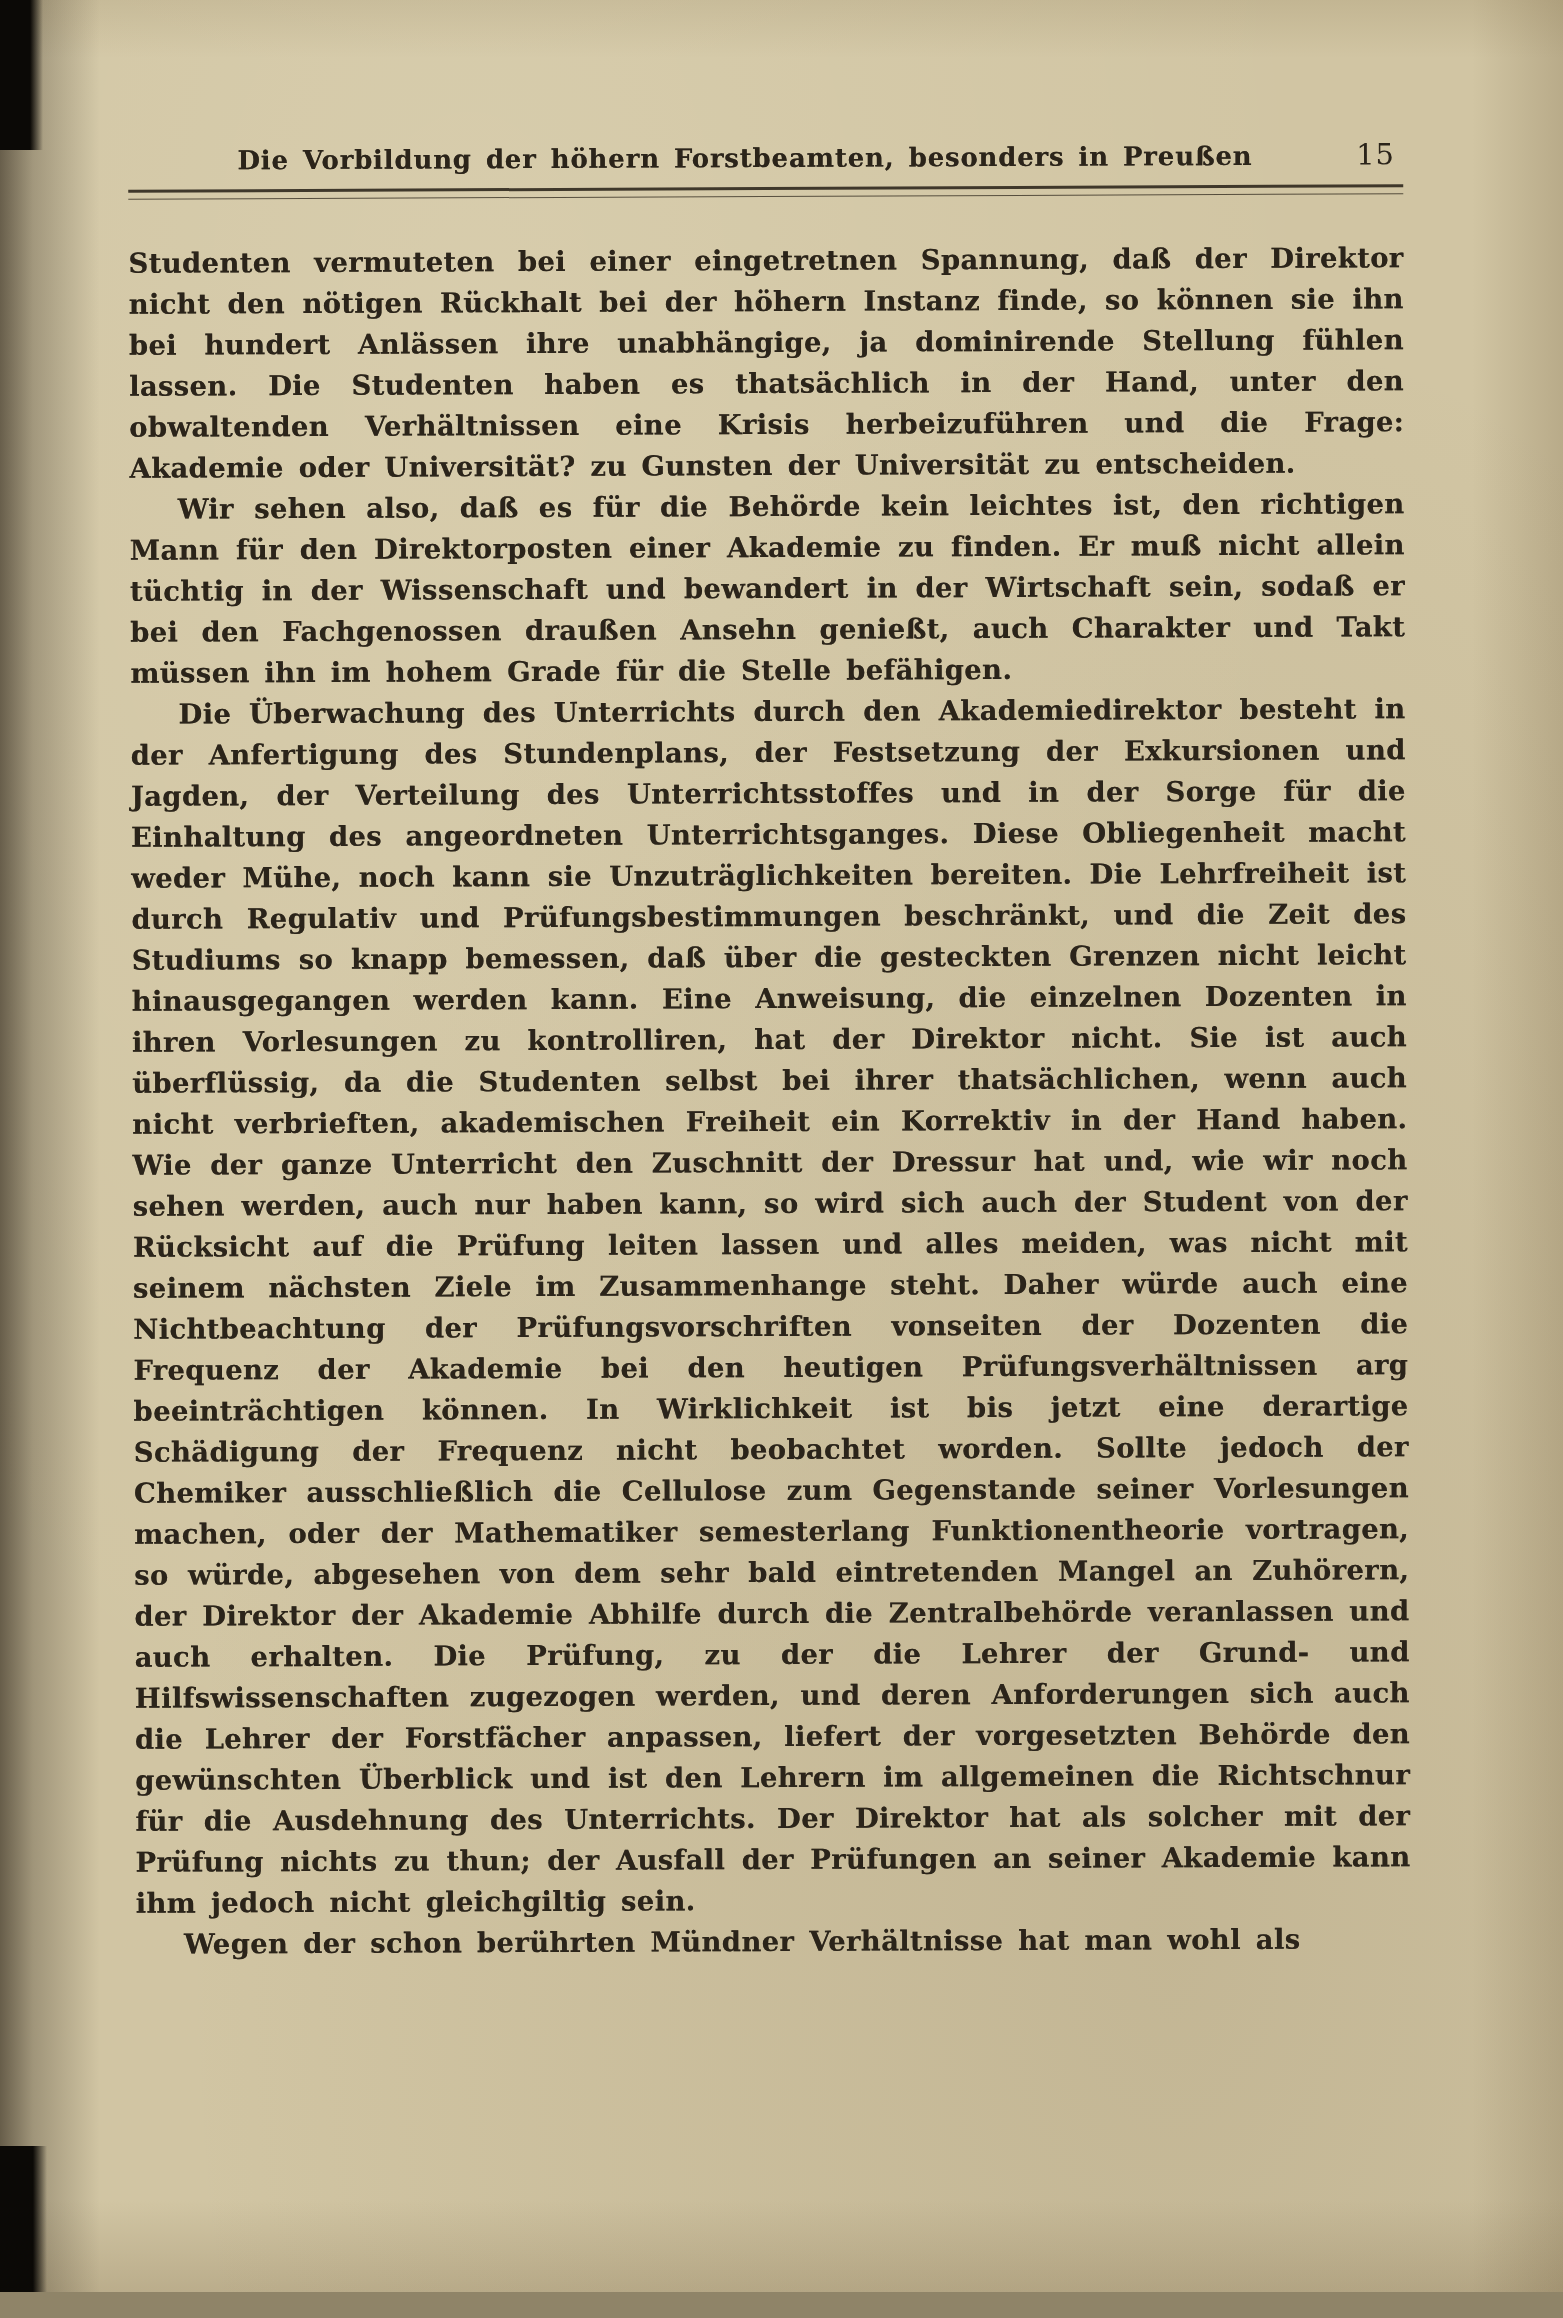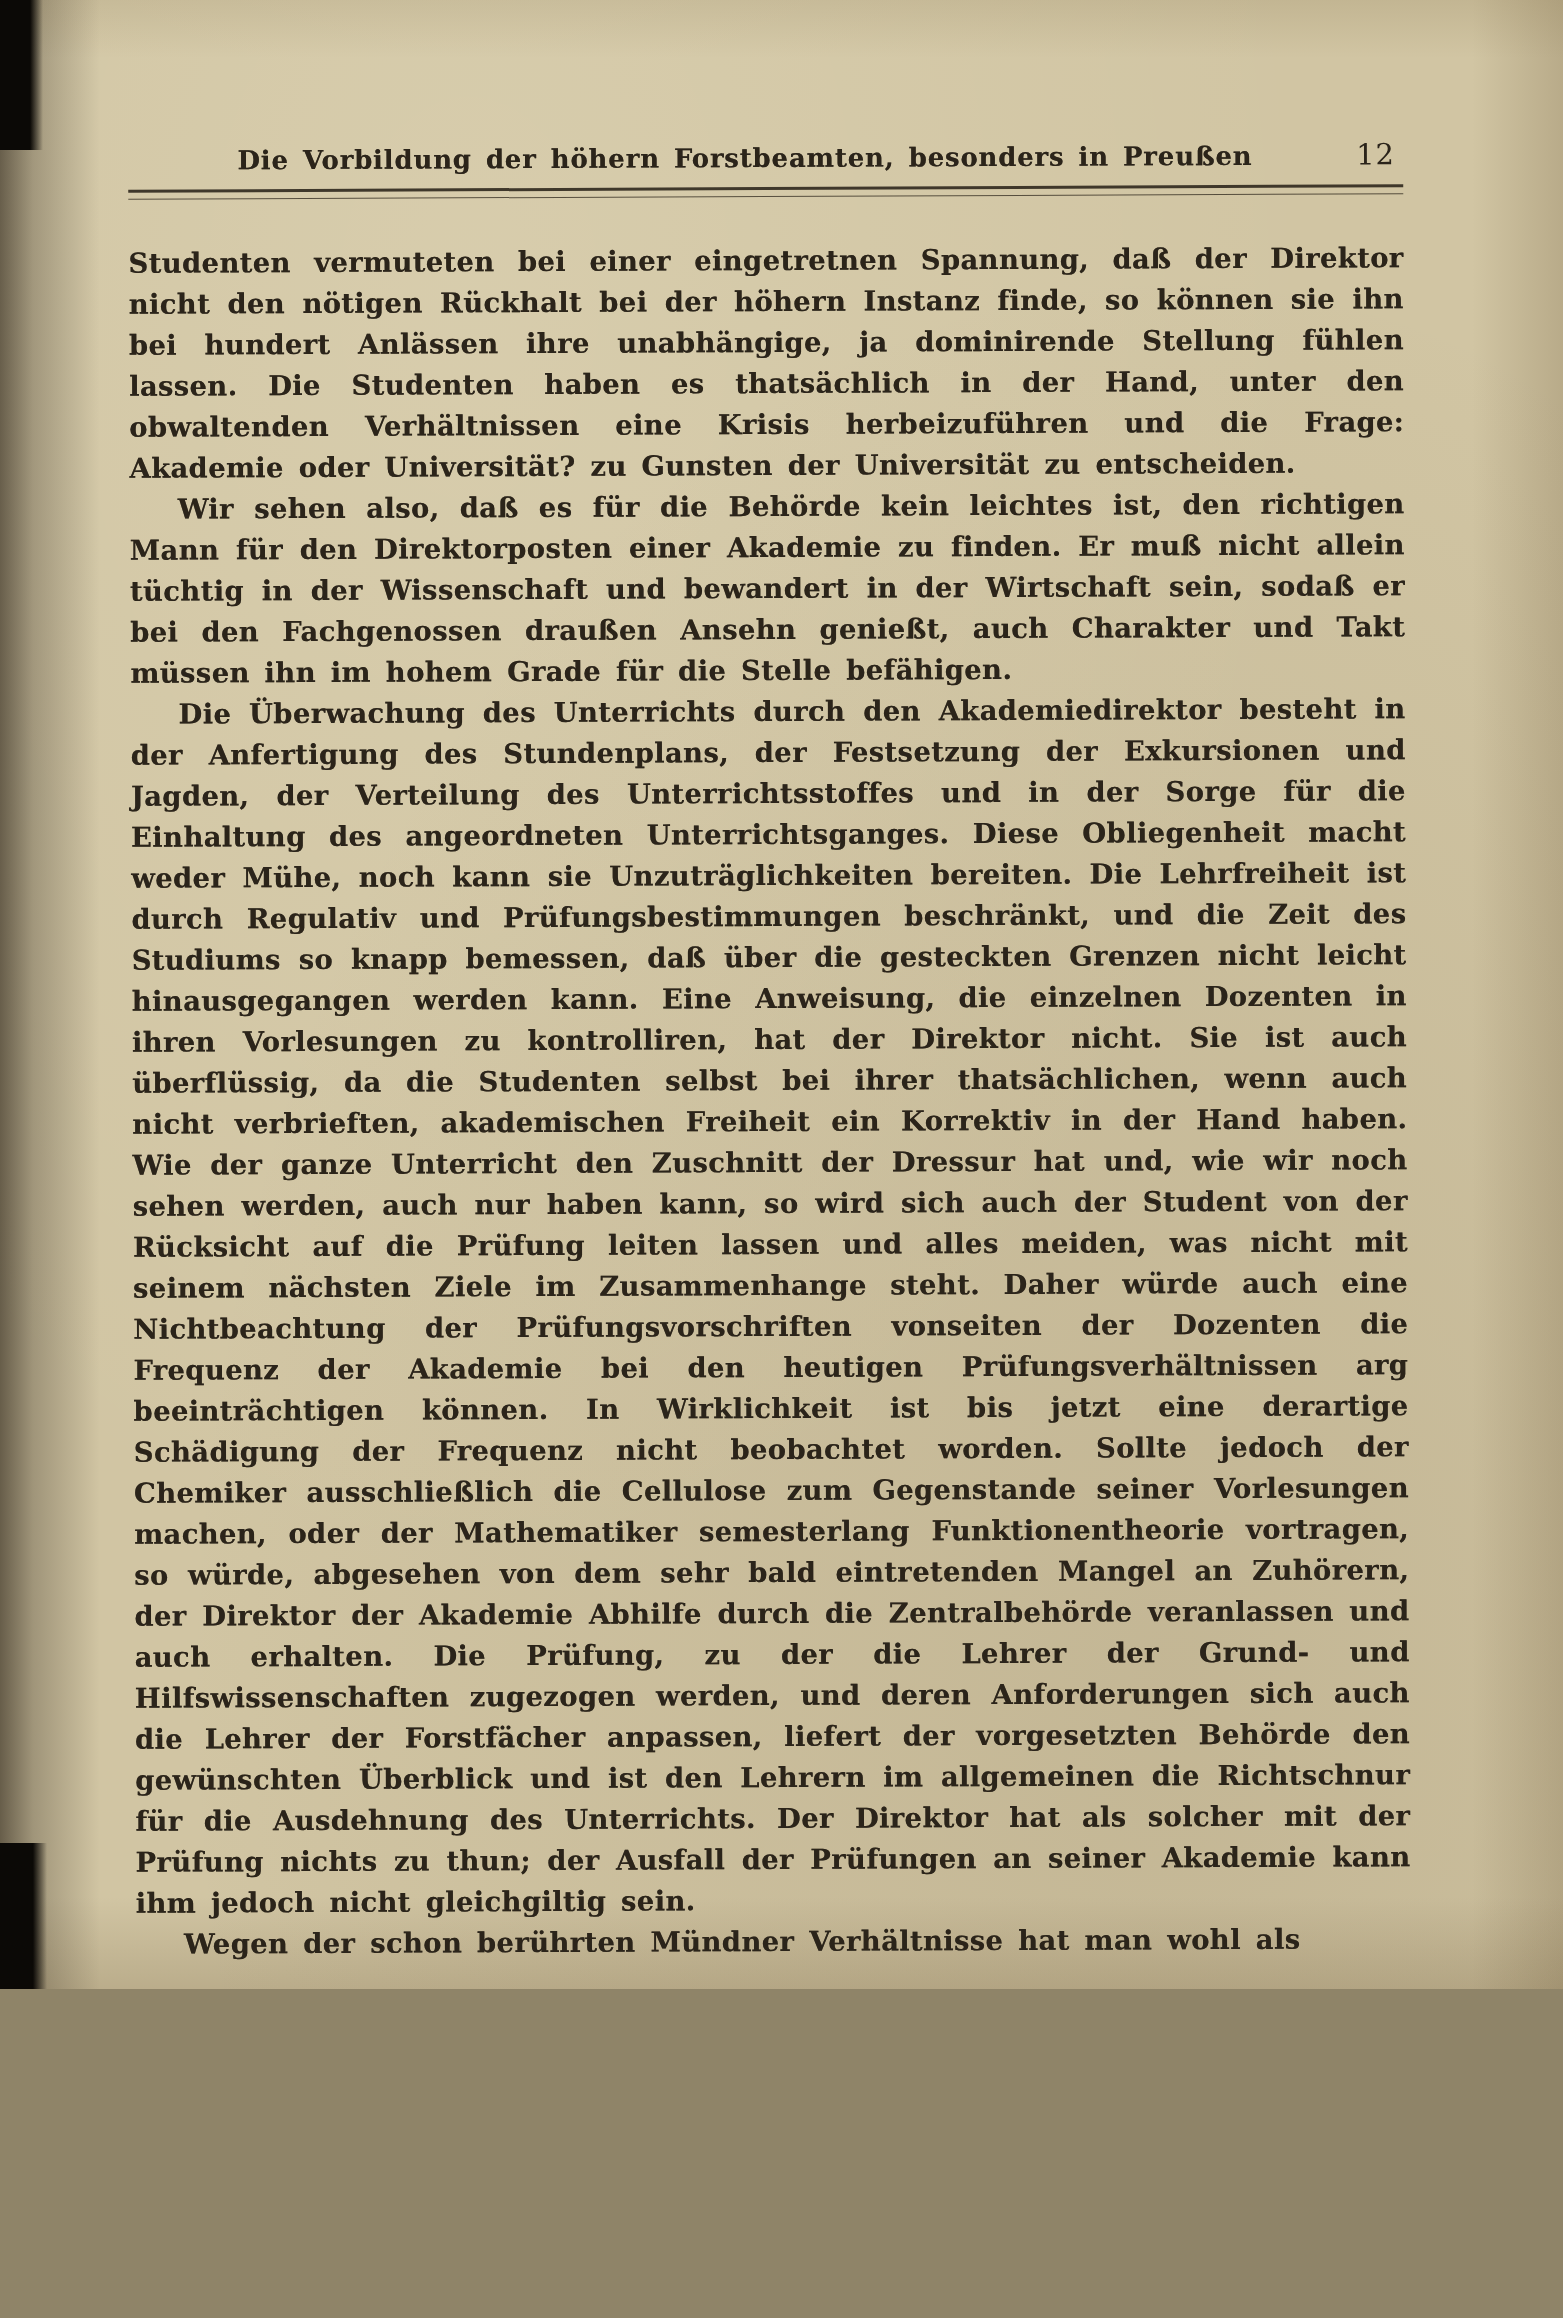--- a/index.html
+++ b/index.html
@@ -3,21 +3,21 @@
 <meta charset="utf-8">
 <style>
   html, body {
     margin: 0;
     padding: 0;
     background: #8f8468;
   }
   .scan {
     position: relative;
     width: 1564px;
-    height: 1989px;
+    height: 2292px;
     overflow: hidden;
     font-family: "DejaVu Serif", "Liberation Serif", serif;
     background:
       radial-gradient(ellipse at 30% 15%, rgba(255,250,228,0.14), transparent 55%),
       radial-gradient(ellipse at 75% 85%, rgba(96,76,44,0.12), transparent 60%),
       linear-gradient(180deg, rgba(120,100,60,0.16) 0px, rgba(120,100,60,0) 58px),
       linear-gradient(0deg, rgba(96,76,44,0.20) 0px, rgba(96,76,44,0) 92px),
       linear-gradient(270deg, rgba(96,76,44,0.22) 0px, rgba(96,76,44,0) 92px),
       #d1c5a3;
   }
@@ -100,21 +100,21 @@
 <div class="scan">
 
   <div class="gutter-shadow"></div>
   <div class="edge-black-top"></div>
   <div class="edge-black-bottom"></div>
 
   <div class="content">
 
     <div class="running-head">
       <span class="title">Die Vorbildung der höhern Forstbeamten, besonders in Preußen</span>
-      <span class="pagenum">12</span>
+      <span class="pagenum">15</span>
     </div>
 
     <div class="head-rule"></div>
 
     <div class="body-text">
       <p class="noindent">Studenten vermuteten bei einer eingetretnen Spannung, daß der Direktor nicht den nötigen Rückhalt bei der höhern Instanz finde, so können sie ihn bei hundert Anlässen ihre unabhängige, ja dominirende Stellung fühlen lassen. Die Studenten haben es thatsächlich in der Hand, unter den obwaltenden Verhältnissen eine Krisis herbeizuführen und die Frage: Akademie oder Universität? zu Gunsten der Universität zu entscheiden.</p>
       <p>Wir sehen also, daß es für die Behörde kein leichtes ist, den richtigen Mann für den Direktorposten einer Akademie zu finden. Er muß nicht allein tüchtig in der Wissenschaft und bewandert in der Wirtschaft sein, sodaß er bei den Fachgenossen draußen Ansehn genießt, auch Charakter und Takt müssen ihn im hohem Grade für die Stelle befähigen.</p>
       <p>Die Überwachung des Unterrichts durch den Akademiedirektor besteht in der Anfertigung des Stundenplans, der Festsetzung der Exkursionen und Jagden, der Verteilung des Unterrichtsstoffes und in der Sorge für die Einhaltung des angeordneten Unterrichtsganges. Diese Obliegenheit macht weder Mühe, noch kann sie Unzuträglichkeiten bereiten. Die Lehrfreiheit ist durch Regulativ und Prüfungsbestimmungen beschränkt, und die Zeit des Studiums so knapp bemessen, daß über die gesteckten Grenzen nicht leicht hinausgegangen werden kann. Eine Anweisung, die einzelnen Dozenten in ihren Vorlesungen zu kontrolliren, hat der Direktor nicht. Sie ist auch überflüssig, da die Studenten selbst bei ihrer thatsächlichen, wenn auch nicht verbrieften, akademischen Freiheit ein Korrektiv in der Hand haben. Wie der ganze Unterricht den Zuschnitt der Dressur hat und, wie wir noch sehen werden, auch nur haben kann, so wird sich auch der Student von der Rücksicht auf die Prüfung leiten lassen und alles meiden, was nicht mit seinem nächsten Ziele im Zusammenhange steht. Daher würde auch eine Nichtbeachtung der Prüfungsvorschriften vonseiten der Dozenten die Frequenz der Akademie bei den heutigen Prüfungsverhältnissen arg beeinträchtigen können. In Wirklichkeit ist bis jetzt eine derartige Schädigung der Frequenz nicht beobachtet worden. Sollte jedoch der Chemiker ausschließlich die Cellulose zum Gegenstande seiner Vorlesungen machen, oder der Mathematiker semesterlang Funktionentheorie vortragen, so würde, abgesehen von dem sehr bald eintretenden Mangel an Zuhörern, der Direktor der Akademie Abhilfe durch die Zentralbehörde veranlassen und auch erhalten. Die Prüfung, zu der die Lehrer der Grund- und Hilfswissenschaften zugezogen werden, und deren Anforderungen sich auch die Lehrer der Forstfächer anpassen, liefert der vorgesetzten Behörde den gewünschten Überblick und ist den Lehrern im allgemeinen die Richtschnur für die Ausdehnung des Unterrichts. Der Direktor hat als solcher mit der Prüfung nichts zu thun; der Ausfall der Prüfungen an seiner Akademie kann ihm jedoch nicht gleichgiltig sein.</p>
       <p>Wegen der schon berührten Mündner Verhältnisse hat man wohl als</p>
     </div>

